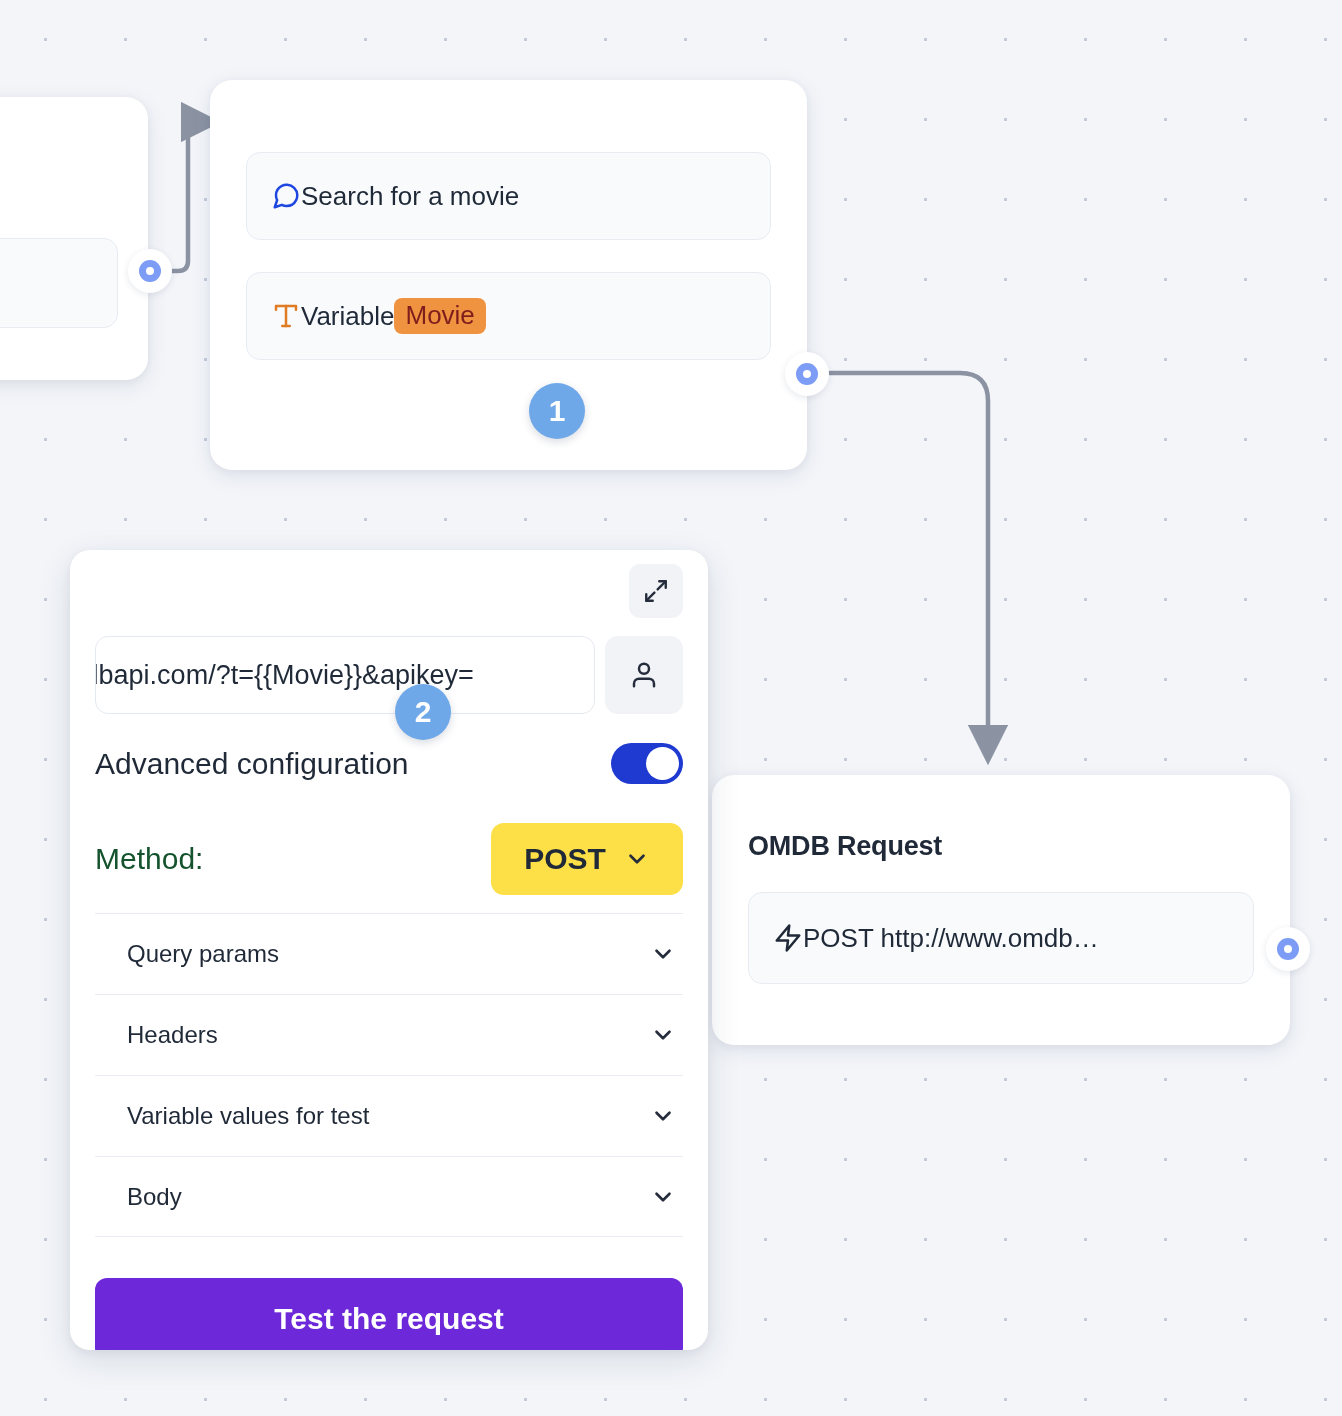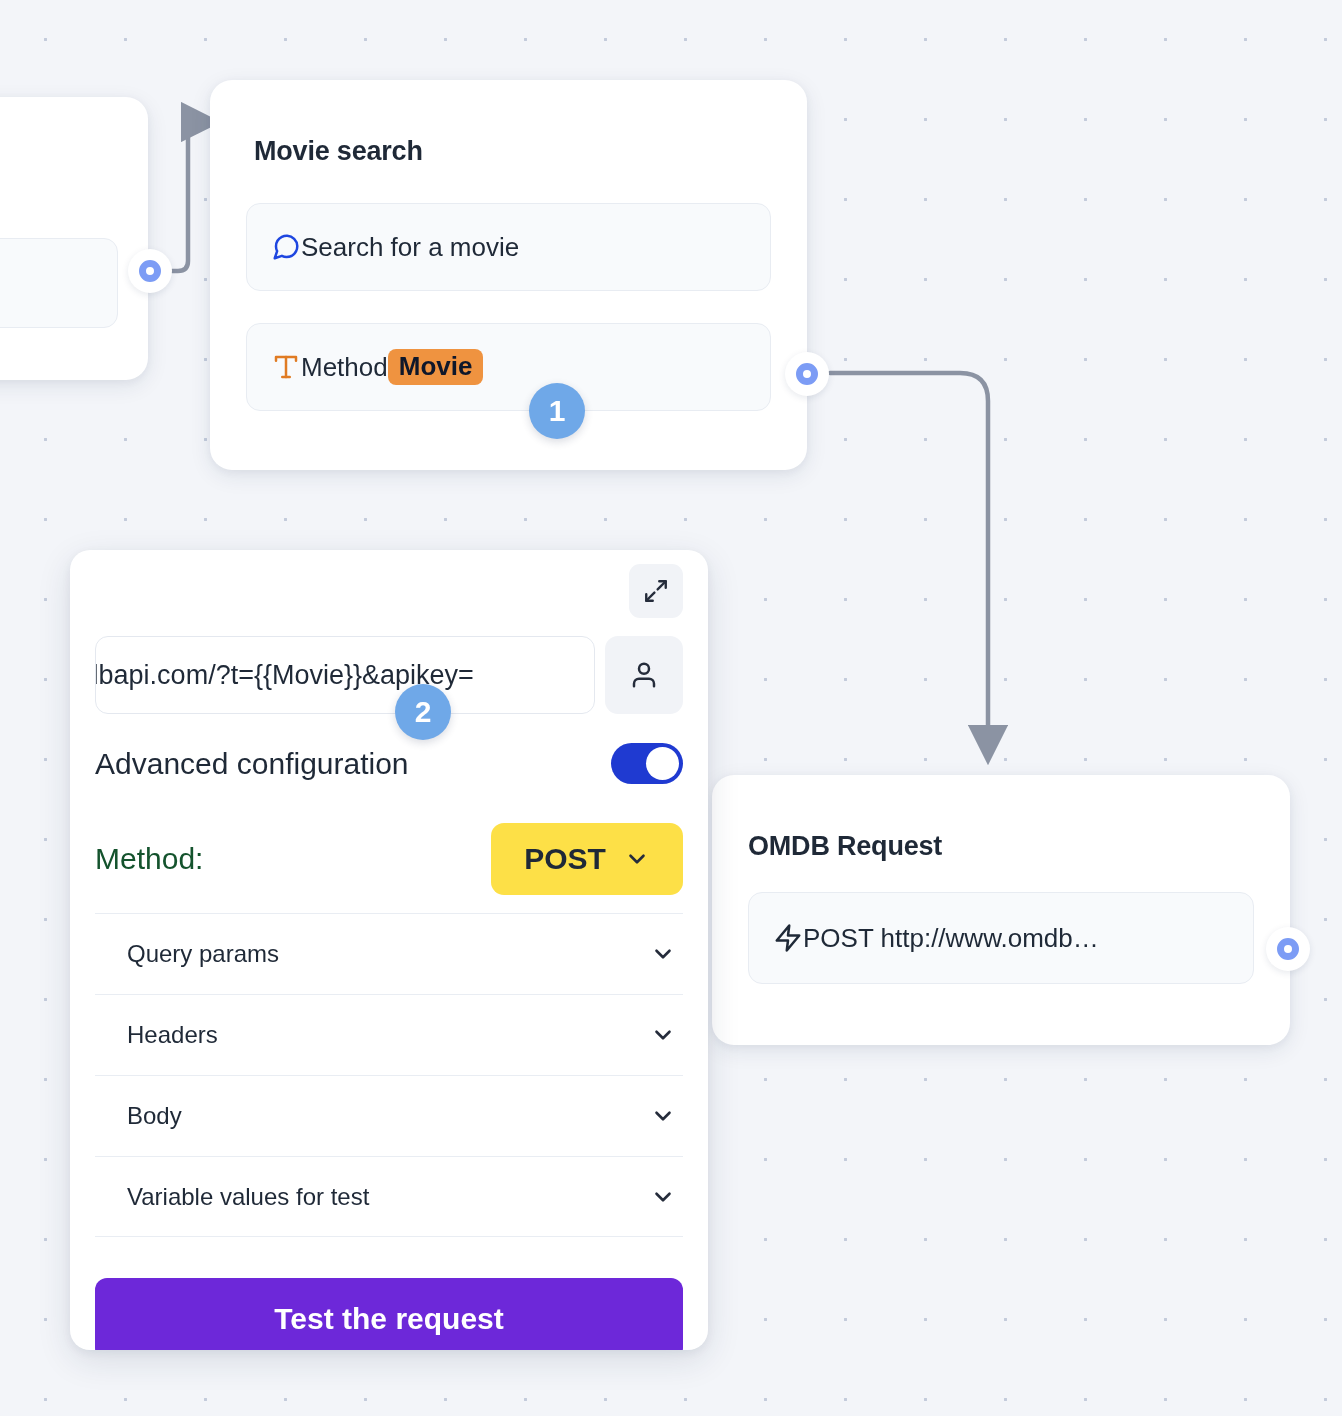--- a/index.html
+++ b/index.html
@@ -59,27 +59,26 @@
     height: 88px;
     padding: 0 24px;
     font-size: 26px;
     color: #1f2937;
   }
 
   .row-chip .label { white-space: nowrap; }
 
   .var-pill {
     background: #ef9340;
-    color: #0f172a;
+    color: #7f1d1d;
     border-radius: 8px;
     padding: 3px 11px 5px 11px;
     font-size: 26px;
     line-height: 1.1;
     display: inline-block;
-    font-weight: bold;
   }
 
   
   #node-movie-search {
     left: 210px;
     top: 80px;
     width: 597px;
     height: 390px;
     padding: 36px 36px 0 36px;
   }
@@ -346,41 +345,40 @@
     <path d="M 172 271 L 178 271 Q 188 271 188 261 L 188 132 Q 188 122 198 122 L 201 122" fill="none" stroke="#8b93a3" stroke-width="4.5" stroke-linecap="round" marker-end="url(#arrowhead)"></path>
 
     <path d="M 830 373 L 960 373 Q 988 373 988 401 L 988 745" fill="none" stroke="#8b93a3" stroke-width="4.5" stroke-linecap="round" marker-end="url(#arrowhead)"></path>
   </svg>
 
   <div class="node" id="node-offscreen">
     <div class="inner-chip"></div>
   </div>
 
   <div class="node" id="node-movie-search">
-    <div class="node-title">Movie search</div>
     <div class="rows">
 
       <div class="row-chip">
         <span class="icon">
           <svg width="30" height="30" viewBox="0 0 24 24" fill="none" stroke="#1e46e0" stroke-width="2" stroke-linecap="round" stroke-linejoin="round">
             <path d="M21 11.5a8.38 8.38 0 0 1-.9 3.8 8.5 8.5 0 0 1-7.6 4.7 8.38 8.38 0 0 1-3.8-.9L3 21l1.9-5.7a8.38 8.38 0 0 1-.9-3.8 8.5 8.5 0 0 1 4.7-7.6 8.38 8.38 0 0 1 3.8-.9h.5a8.48 8.48 0 0 1 8 8v.5z"></path>
           </svg>
         </span>
         <span class="label">Search for a movie</span>
       </div>
 
       <div class="row-chip">
         <span class="icon">
           <svg width="30" height="30" viewBox="0 0 24 24" fill="none" stroke="#e07b23" stroke-width="2" stroke-linecap="round" stroke-linejoin="round">
             <polyline points="4,7 4,4 20,4 20,7"></polyline>
             <line x1="9" y1="20" x2="15" y2="20"></line>
             <line x1="12" y1="4" x2="12" y2="20"></line>
           </svg>
         </span>
-        <span class="label">Method</span>
+        <span class="label">Variable</span>
         <span class="var-pill">Movie</span>
       </div>
 
     </div>
   </div>
 
   <div class="node" id="node-omdb">
     <div class="node-title">OMDB Request</div>
     <div class="rows">
       <div class="row-chip">
@@ -455,37 +453,37 @@
       <div class="acc-item">
         <span class="acc-label">Headers</span>
         <span>
           <svg width="26" height="26" viewBox="0 0 24 24" fill="none" stroke="#252c3b" stroke-width="2.4" stroke-linecap="round" stroke-linejoin="round">
             <polyline points="6 9 12 15 18 9"></polyline>
           </svg>
         </span>
       </div>
 
       <div class="acc-item">
+        <span class="acc-label">Variable values for test</span>
+        <span>
+          <svg width="26" height="26" viewBox="0 0 24 24" fill="none" stroke="#252c3b" stroke-width="2.4" stroke-linecap="round" stroke-linejoin="round">
+            <polyline points="6 9 12 15 18 9"></polyline>
+          </svg>
+        </span>
+      </div>
+
+      <div class="acc-item">
         <span class="acc-label">Body</span>
         <span>
           <svg width="26" height="26" viewBox="0 0 24 24" fill="none" stroke="#252c3b" stroke-width="2.4" stroke-linecap="round" stroke-linejoin="round">
             <polyline points="6 9 12 15 18 9"></polyline>
           </svg>
         </span>
       </div>
 
-      <div class="acc-item">
-        <span class="acc-label">Variable values for test</span>
-        <span>
-          <svg width="26" height="26" viewBox="0 0 24 24" fill="none" stroke="#252c3b" stroke-width="2.4" stroke-linecap="round" stroke-linejoin="round">
-            <polyline points="6 9 12 15 18 9"></polyline>
-          </svg>
-        </span>
-      </div>
-
     </div>
 
     <button class="test-btn">Test the request</button>
   </div>
 
   <div class="step-badge" id="badge-1">1</div>
   <div class="step-badge" id="badge-2">2</div>
 
 </div>
 

